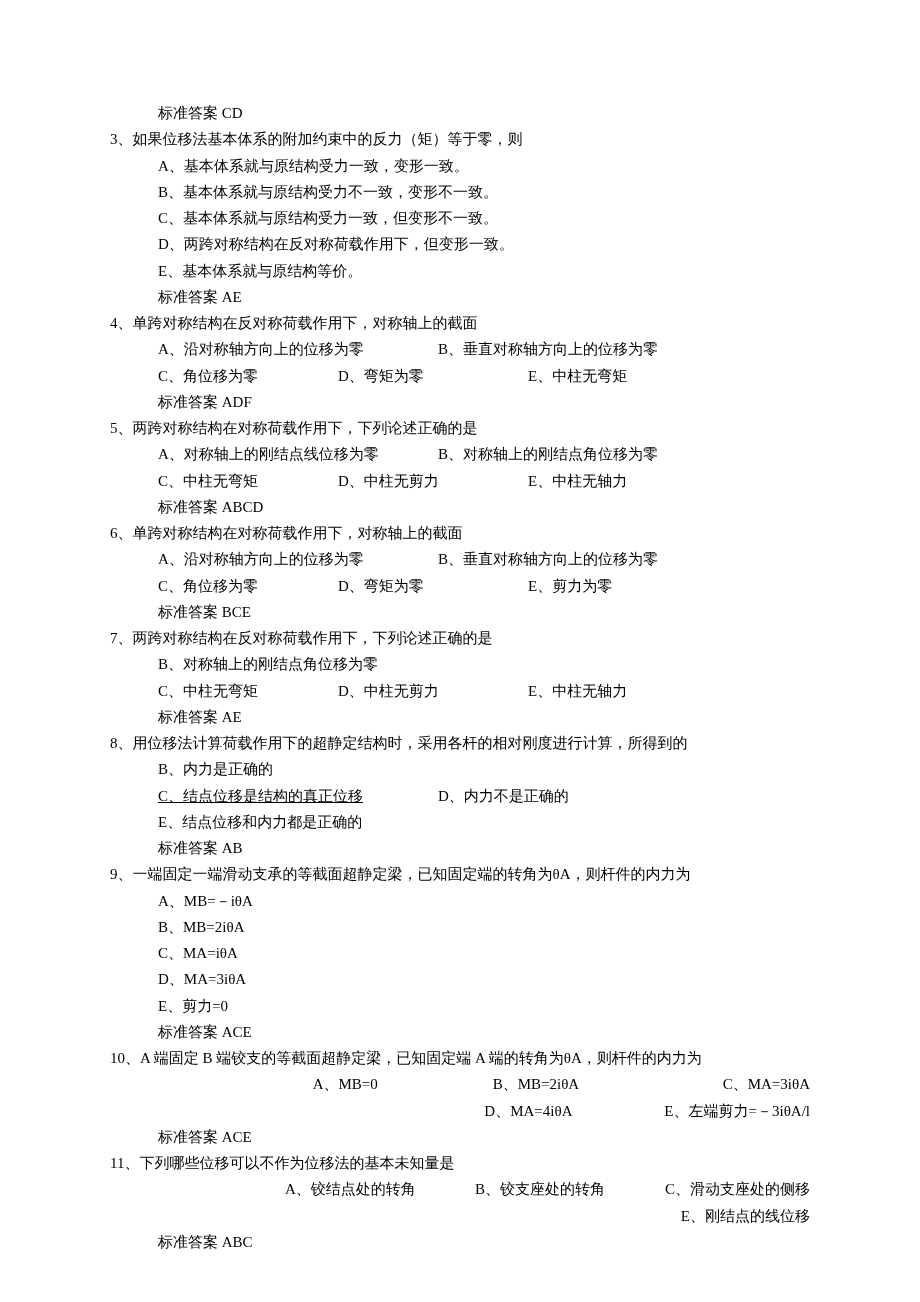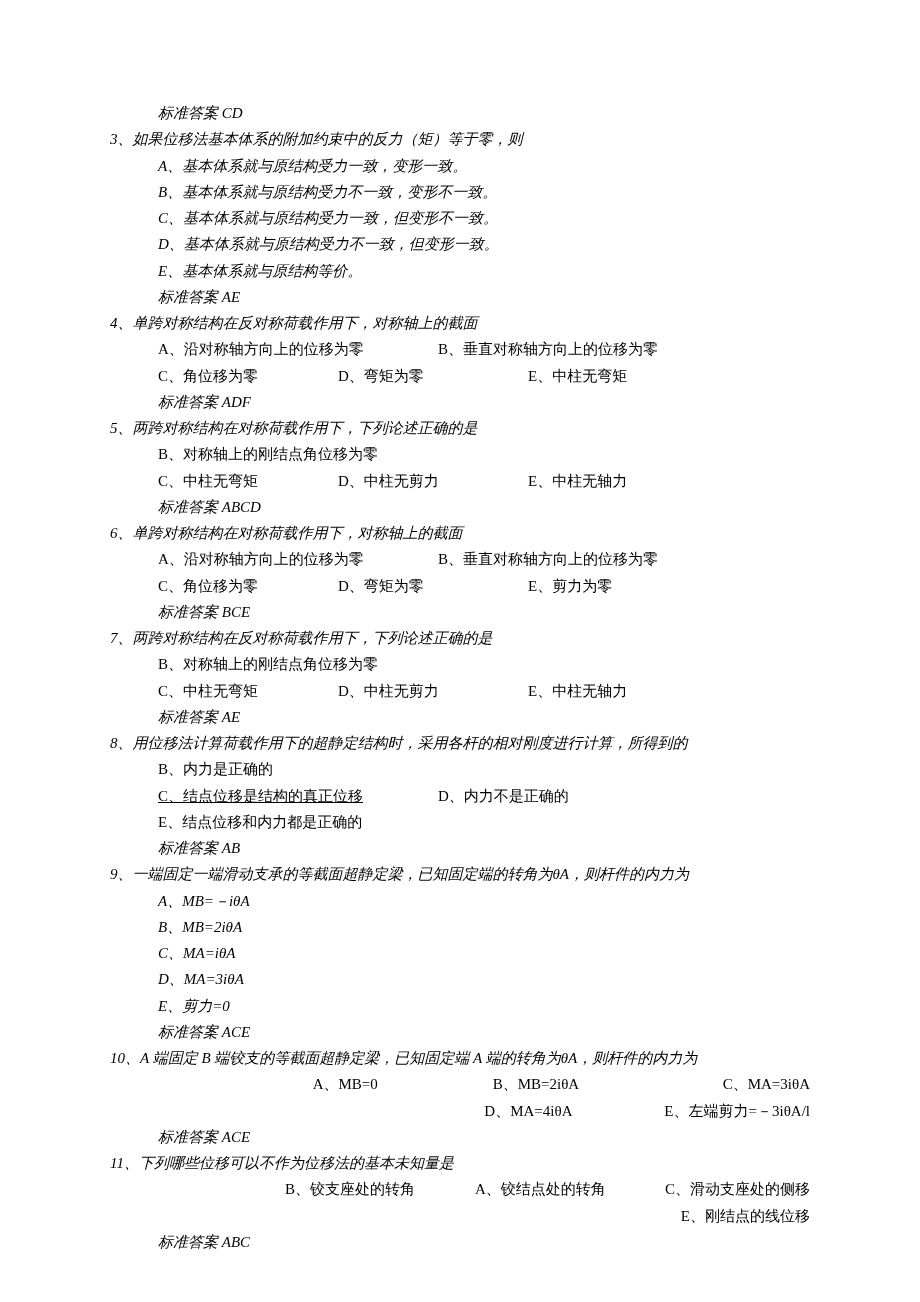--- a/index.html
+++ b/index.html
@@ -8,21 +8,20 @@
     line-height: 1.75;
     color: #000;
     background: #fff;
     margin: 0;
     padding: 100px 110px 60px 110px;
     width: 920px;
     box-sizing: border-box;
   }
   .line {
     white-space: pre;
-    font-style: italic;
   }
   .indent0 { padding-left: 0; }
   .indent1 { padding-left: 48px; }
   .row-opts {
     display: flex;
     padding-left: 48px;
   }
   .row-opts2 {
     display: flex;
     padding-left: 48px;
@@ -32,38 +31,39 @@
 </style>
 </head>
 <body>
 
 <div class="line indent1">标准答案 CD</div>
 
 <div class="line indent0">3、如果位移法基本体系的附加约束中的反力（矩）等于零，则</div>
 <div class="line indent1">A、基本体系就与原结构受力一致，变形一致。</div>
 <div class="line indent1">B、基本体系就与原结构受力不一致，变形不一致。</div>
 <div class="line indent1">C、基本体系就与原结构受力一致，但变形不一致。</div>
-<div class="line indent1">D、基本体系就与原结构受力不一致，但变形一致。</div>
+<div class="line indent1">D、两跨对称结构在反对称荷载作用下，但变形一致。</div>
 <div class="line indent1">E、基本体系就与原结构等价。</div>
 <div class="line indent1">标准答案 AE</div>
 
 <div class="line indent0">4、单跨对称结构在反对称荷载作用下，对称轴上的截面</div>
 <div class="row-opts">
   <div class="cell" style="width:280px;">A、沿对称轴方向上的位移为零</div>
   <div class="cell">B、垂直对称轴方向上的位移为零</div>
 </div>
 <div class="row-opts">
   <div class="cell" style="width:180px;">C、角位移为零</div>
   <div class="cell" style="width:190px;">D、弯矩为零</div>
   <div class="cell">E、中柱无弯矩</div>
 </div>
 <div class="line indent1">标准答案 ADF</div>
 
 <div class="line indent0">5、两跨对称结构在对称荷载作用下，下列论述正确的是</div>
 <div class="row-opts">
+  <div class="cell" style="width:280px;">A、对称轴上的刚结点线位移为零</div>
   <div class="cell">B、对称轴上的刚结点角位移为零</div>
 </div>
 <div class="row-opts">
   <div class="cell" style="width:180px;">C、中柱无弯矩</div>
   <div class="cell" style="width:190px;">D、中柱无剪力</div>
   <div class="cell">E、中柱无轴力</div>
 </div>
 <div class="line indent1">标准答案 ABCD</div>
 
 <div class="line indent0">6、单跨对称结构在对称荷载作用下，对称轴上的截面</div>
@@ -117,20 +117,20 @@
   <div class="cell">C、MA=3iθA</div>
 </div>
 <div class="row-opts2">
   <div class="cell" style="width:180px;margin-left:36px;">D、MA=4iθA</div>
   <div class="cell">E、左端剪力=－3iθA/l</div>
 </div>
 <div class="line indent1">标准答案 ACE</div>
 
 <div class="line indent0">11、下列哪些位移可以不作为位移法的基本未知量是</div>
 <div class="row-opts2">
+  <div class="cell" style="width:190px;">A、铰结点处的转角</div>
   <div class="cell" style="width:190px;">B、铰支座处的转角</div>
-  <div class="cell" style="width:190px;">A、铰结点处的转角</div>
   <div class="cell">C、滑动支座处的侧移</div>
 </div>
 <div class="row-opts2">
   <div class="cell">E、刚结点的线位移</div>
 </div>
 <div class="line indent1">标准答案 ABC</div>
 
 </body></html>

